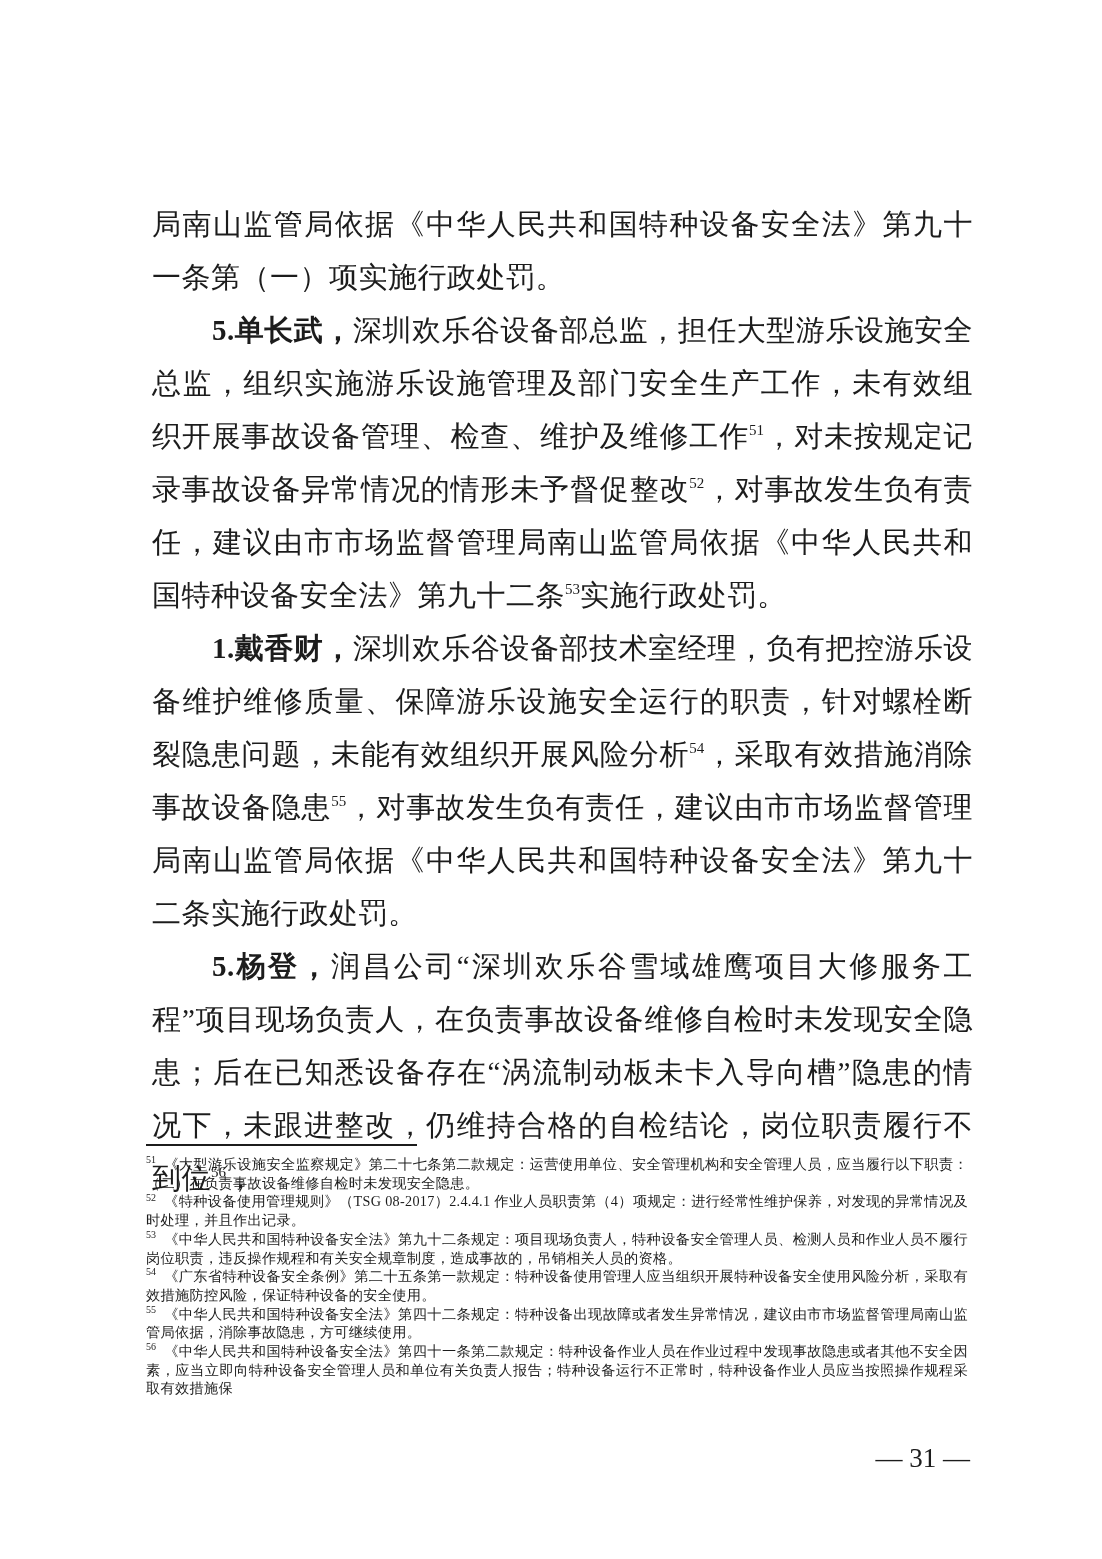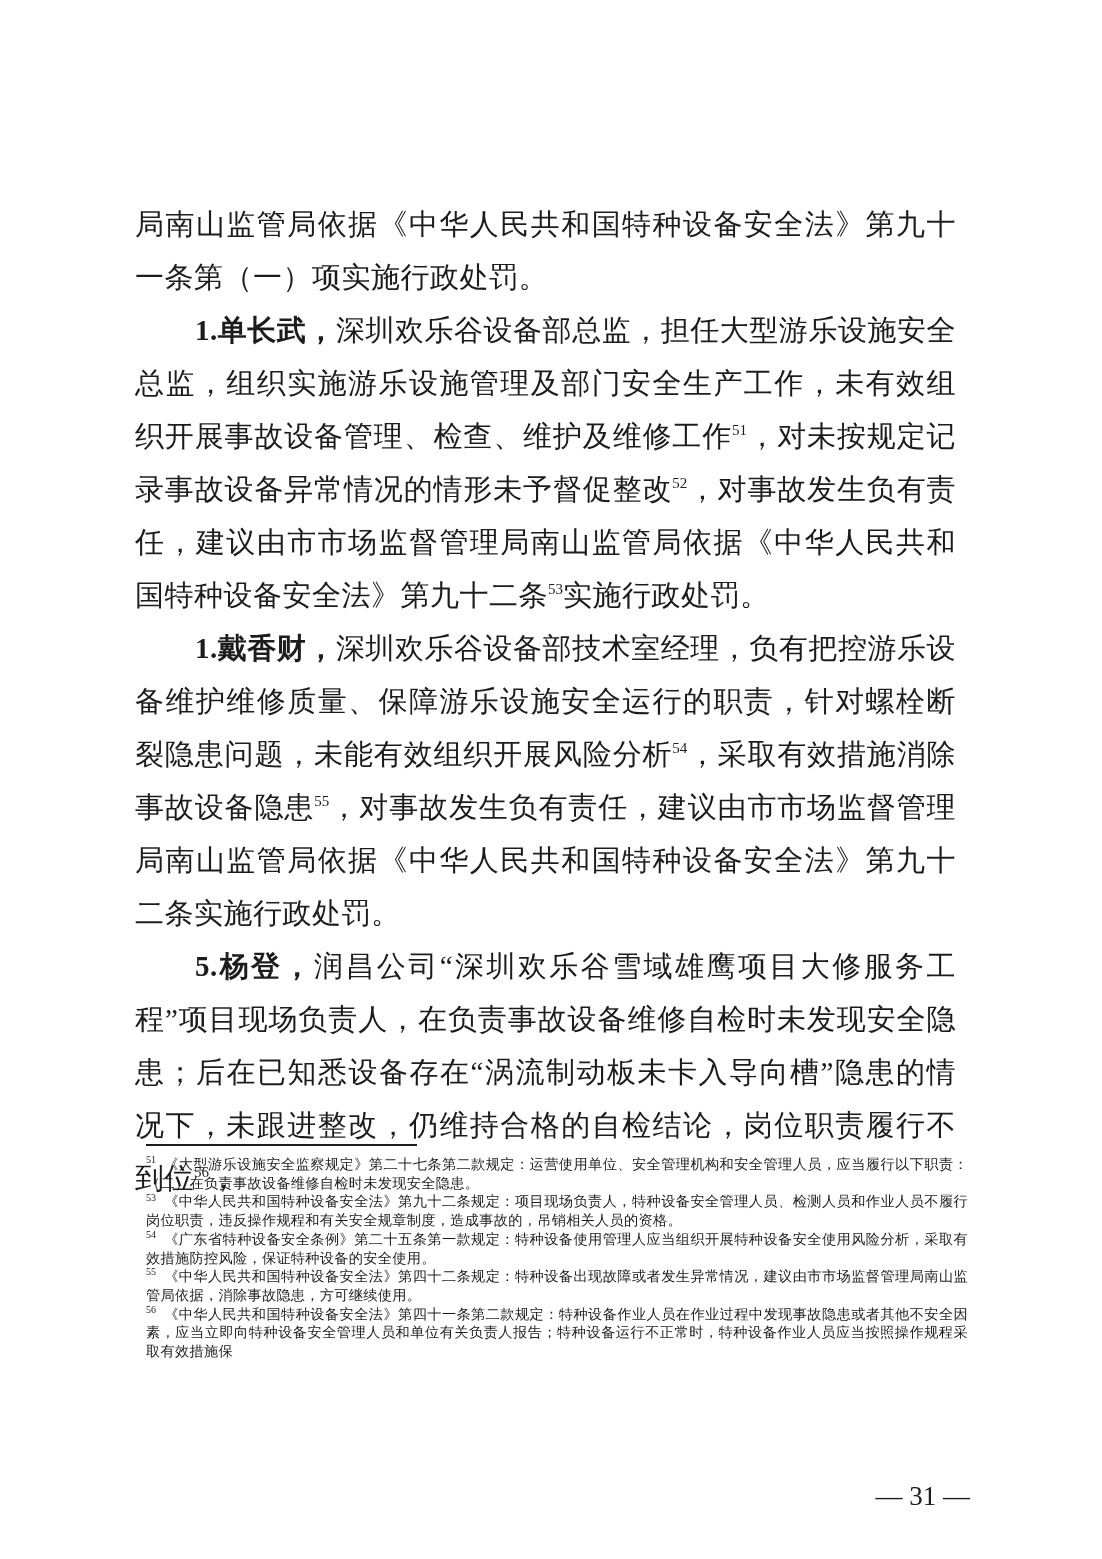--- a/index.html
+++ b/index.html
@@ -11,21 +11,21 @@
     position: relative;
     width: 1102px;
     height: 1559px;
     background: #ffffff;
     color: #1c1c1c;
     font-family: "Liberation Serif", "DejaVu Serif", serif;
     overflow: hidden;
   }
   .body-text {
     position: absolute;
-    left: 135px;
+    left: 152px;
     top: 198px;
     width: 821px;
   }
   .para {
     margin: 0;
     font-size: 29px;
     line-height: 53px;
     text-align: justify;
     text-align-last: left;
     letter-spacing: 0.5px;
@@ -66,40 +66,41 @@
   }
   .footnote sup {
     font-size: 10px;
     line-height: 0;
     vertical-align: super;
     margin-right: 8px;
     letter-spacing: 0;
   }
   .page-number {
     position: absolute;
-    top: 1480px;
+    top: 1442px;
     right: 132px;
     font-size: 27px;
     line-height: 32px;
     color: #1c1c1c;
     white-space: pre;
   }
 </style>
 </head>
 <body>
 
 <div class="page">
   <main class="body-text" id="paragraphs">
       <p class="para"><span>局南山监管局依据《中华人民共和国特种设备安全法》第九十一条第（一）项实施行政处罚。</span></p>
-      <p class="para indent"><strong>1.单长武，</strong><span>深圳欢乐谷设备部总监，担任大型游乐设施安全总监，组织实施游乐设施管理及部门安全生产工作，未有效组织开展事故设备管理、检查、维护及维修工作</span><sup>51</sup><span>，对未按规定记录事故设备异常情况的情形未予督促整改</span><sup>52</sup><span>，对事故发生负有责任，建议由市市场监督管理局南山监管局依据《中华人民共和国特种设备安全法》第九十二条</span><sup>53</sup><span>实施行政处罚。</span></p>
+      <p class="para indent"><strong>5.单长武，</strong><span>深圳欢乐谷设备部总监，担任大型游乐设施安全总监，组织实施游乐设施管理及部门安全生产工作，未有效组织开展事故设备管理、检查、维护及维修工作</span><sup>51</sup><span>，对未按规定记录事故设备异常情况的情形未予督促整改</span><sup>52</sup><span>，对事故发生负有责任，建议由市市场监督管理局南山监管局依据《中华人民共和国特种设备安全法》第九十二条</span><sup>53</sup><span>实施行政处罚。</span></p>
       <p class="para indent"><strong>1.戴香财，</strong><span>深圳欢乐谷设备部技术室经理，负有把控游乐设备维护维修质量、保障游乐设施安全运行的职责，针对螺栓断裂隐患问题，未能有效组织开展风险分析</span><sup>54</sup><span>，采取有效措施消除事故设备隐患</span><sup>55</sup><span>，对事故发生负有责任，建议由市市场监督管理局南山监管局依据《中华人民共和国特种设备安全法》第九十二条实施行政处罚。</span></p>
       <p class="para indent"><strong>5.杨登，</strong><span>润昌公司“深圳欢乐谷雪域雄鹰项目大修服务工程”项目现场负责人，在负责事故设备维修自检时未发现安全隐患；后在已知悉设备存在“涡流制动板未卡入导向槽”隐患的情况下，未跟进整改，仍维持合格的自检结论，岗位职责履行不到位</span><sup>56</sup><span>，</span></p>
     </main>
   <div class="footnote-sep"></div>
   <section class="footnotes" id="footnotes">
       <p class="footnote"><sup>51</sup><span>《大型游乐设施安全监察规定》第二十七条第二款规定：运营使用单位、安全管理机构和安全管理人员，应当履行以下职责：（二）在负责事故设备维修自检时未发现安全隐患。</span></p>
+      <p class="footnote"><sup>52</sup><span>《特种设备使用管理规则》（TSG 08-2017）2.4.4.1 作业人员职责第（4）项规定：进行经常性维护保养，对发现的异常情况及时处理，并且作出记录。</span></p>
       <p class="footnote"><sup>53</sup><span>《中华人民共和国特种设备安全法》第九十二条规定：项目现场负责人，特种设备安全管理人员、检测人员和作业人员不履行岗位职责，违反操作规程和有关安全规章制度，造成事故的，吊销相关人员的资格。</span></p>
       <p class="footnote"><sup>54</sup><span>《广东省特种设备安全条例》第二十五条第一款规定：特种设备使用管理人应当组织开展特种设备安全使用风险分析，采取有效措施防控风险，保证特种设备的安全使用。</span></p>
       <p class="footnote"><sup>55</sup><span>《中华人民共和国特种设备安全法》第四十二条规定：特种设备出现故障或者发生异常情况，建议由市市场监督管理局南山监管局依据，消除事故隐患，方可继续使用。</span></p>
       <p class="footnote"><sup>56</sup><span>《中华人民共和国特种设备安全法》第四十一条第二款规定：特种设备作业人员在作业过程中发现事故隐患或者其他不安全因素，应当立即向特种设备安全管理人员和单位有关负责人报告；特种设备运行不正常时，特种设备作业人员应当按照操作规程采取有效措施保</span></p>
     </section>
   <div class="page-number">— 31 —</div>
 </div>
 
 </body></html>

